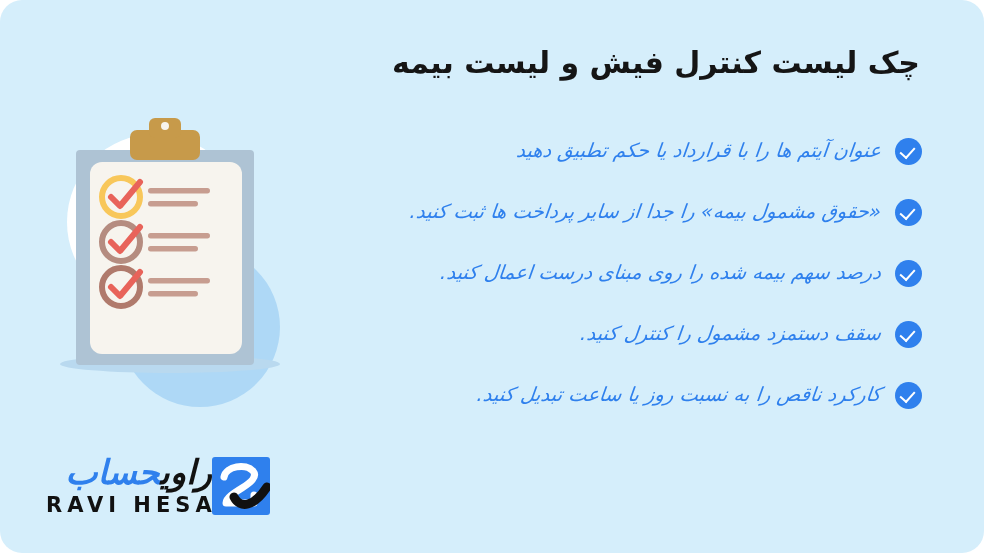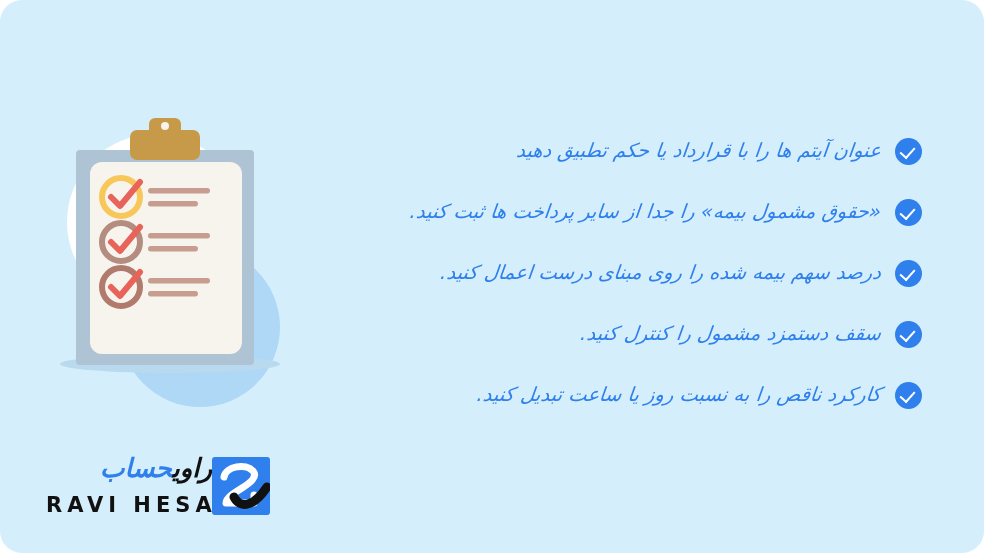--- a/index.html
+++ b/index.html
@@ -106,21 +106,21 @@
     bottom: 18px;
     width: 230px;
     height: 80px;
   }
   .logo-fa {
     position: absolute;
     right: 58px;
     top: 0px;
     direction: rtl;
     font-family: "DejaVu Sans", sans-serif;
-    font-size: 26px;
+    font-size: 34px;
     font-weight: bold;
     font-style: italic;
     white-space: nowrap;
     line-height: 1;
     text-align: center;
   }
   .logo-fa .fa-dark { color: #111111; }
   .logo-fa .fa-blue { color: #2f80ed; }
   .logo-en {
     position: absolute;
@@ -139,20 +139,21 @@
     top: 2px;
     width: 58px;
     height: 58px;
   }
 </style>
 </head>
 <body>
 
 <div class="canvas">
 
+  <div class="title">چک لیست کنترل فیش و لیست بیمه</div>
 
   <div class="checklist">
 
     <div class="check-row">
       <span class="check-badge"></span>
       <span class="check-text">عنوان آیتم ها را با قرارداد یا حکم تطبیق دهید</span>
     </div>
 
     <div class="check-row">
       <span class="check-badge"></span>

